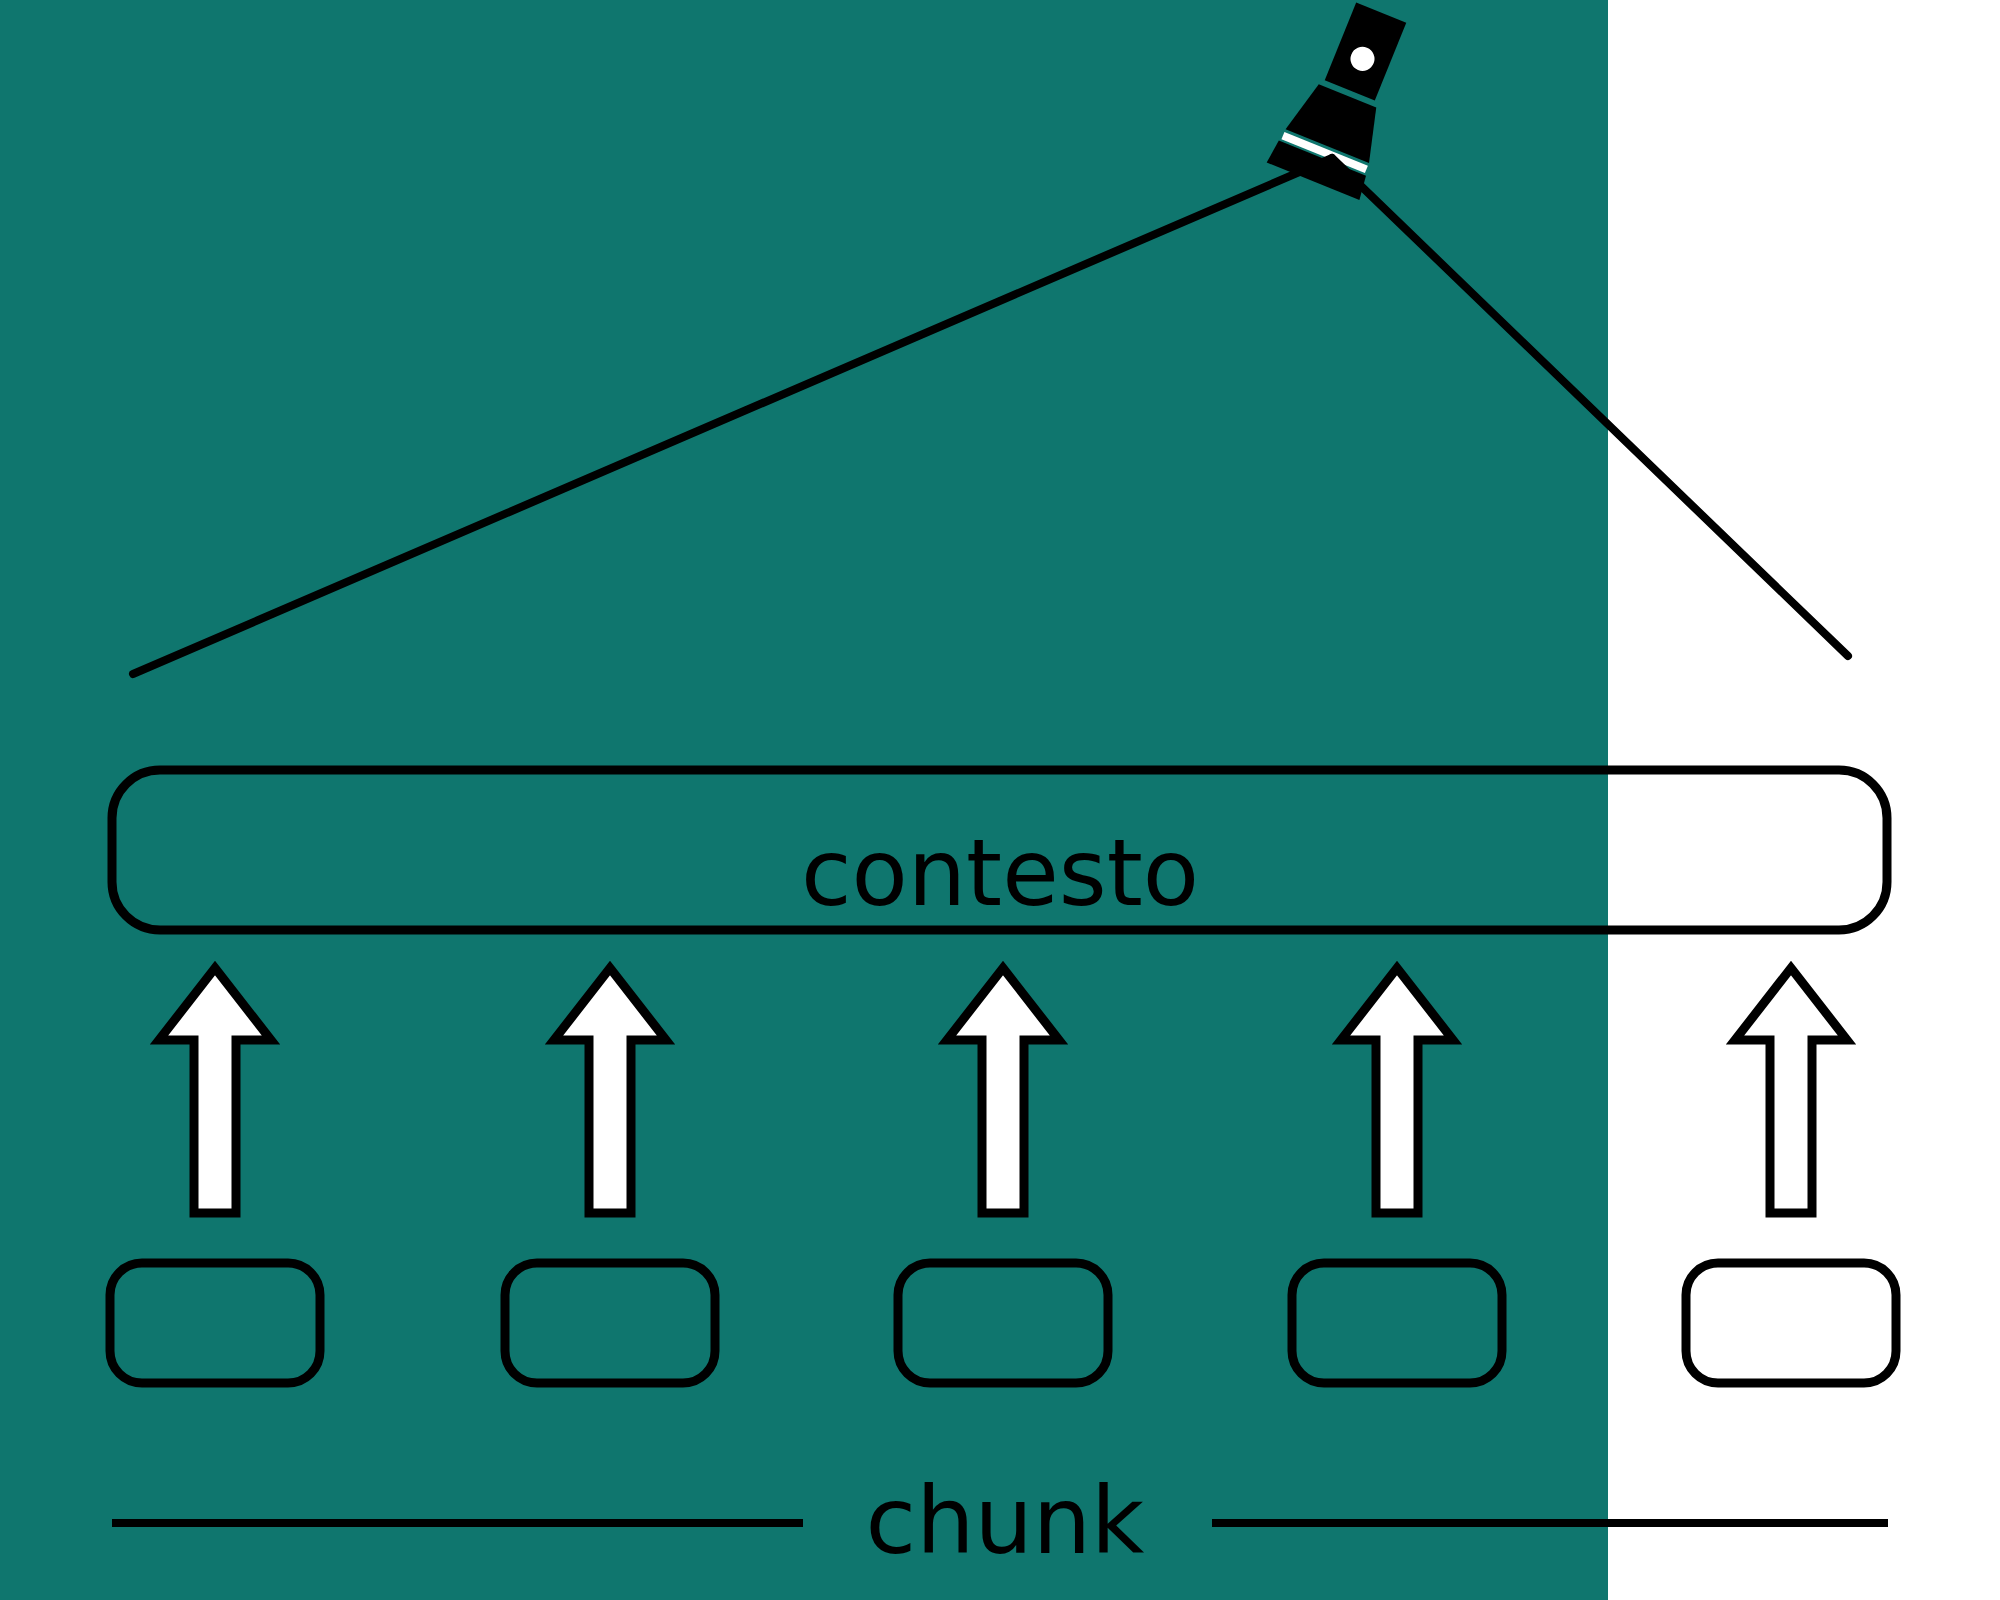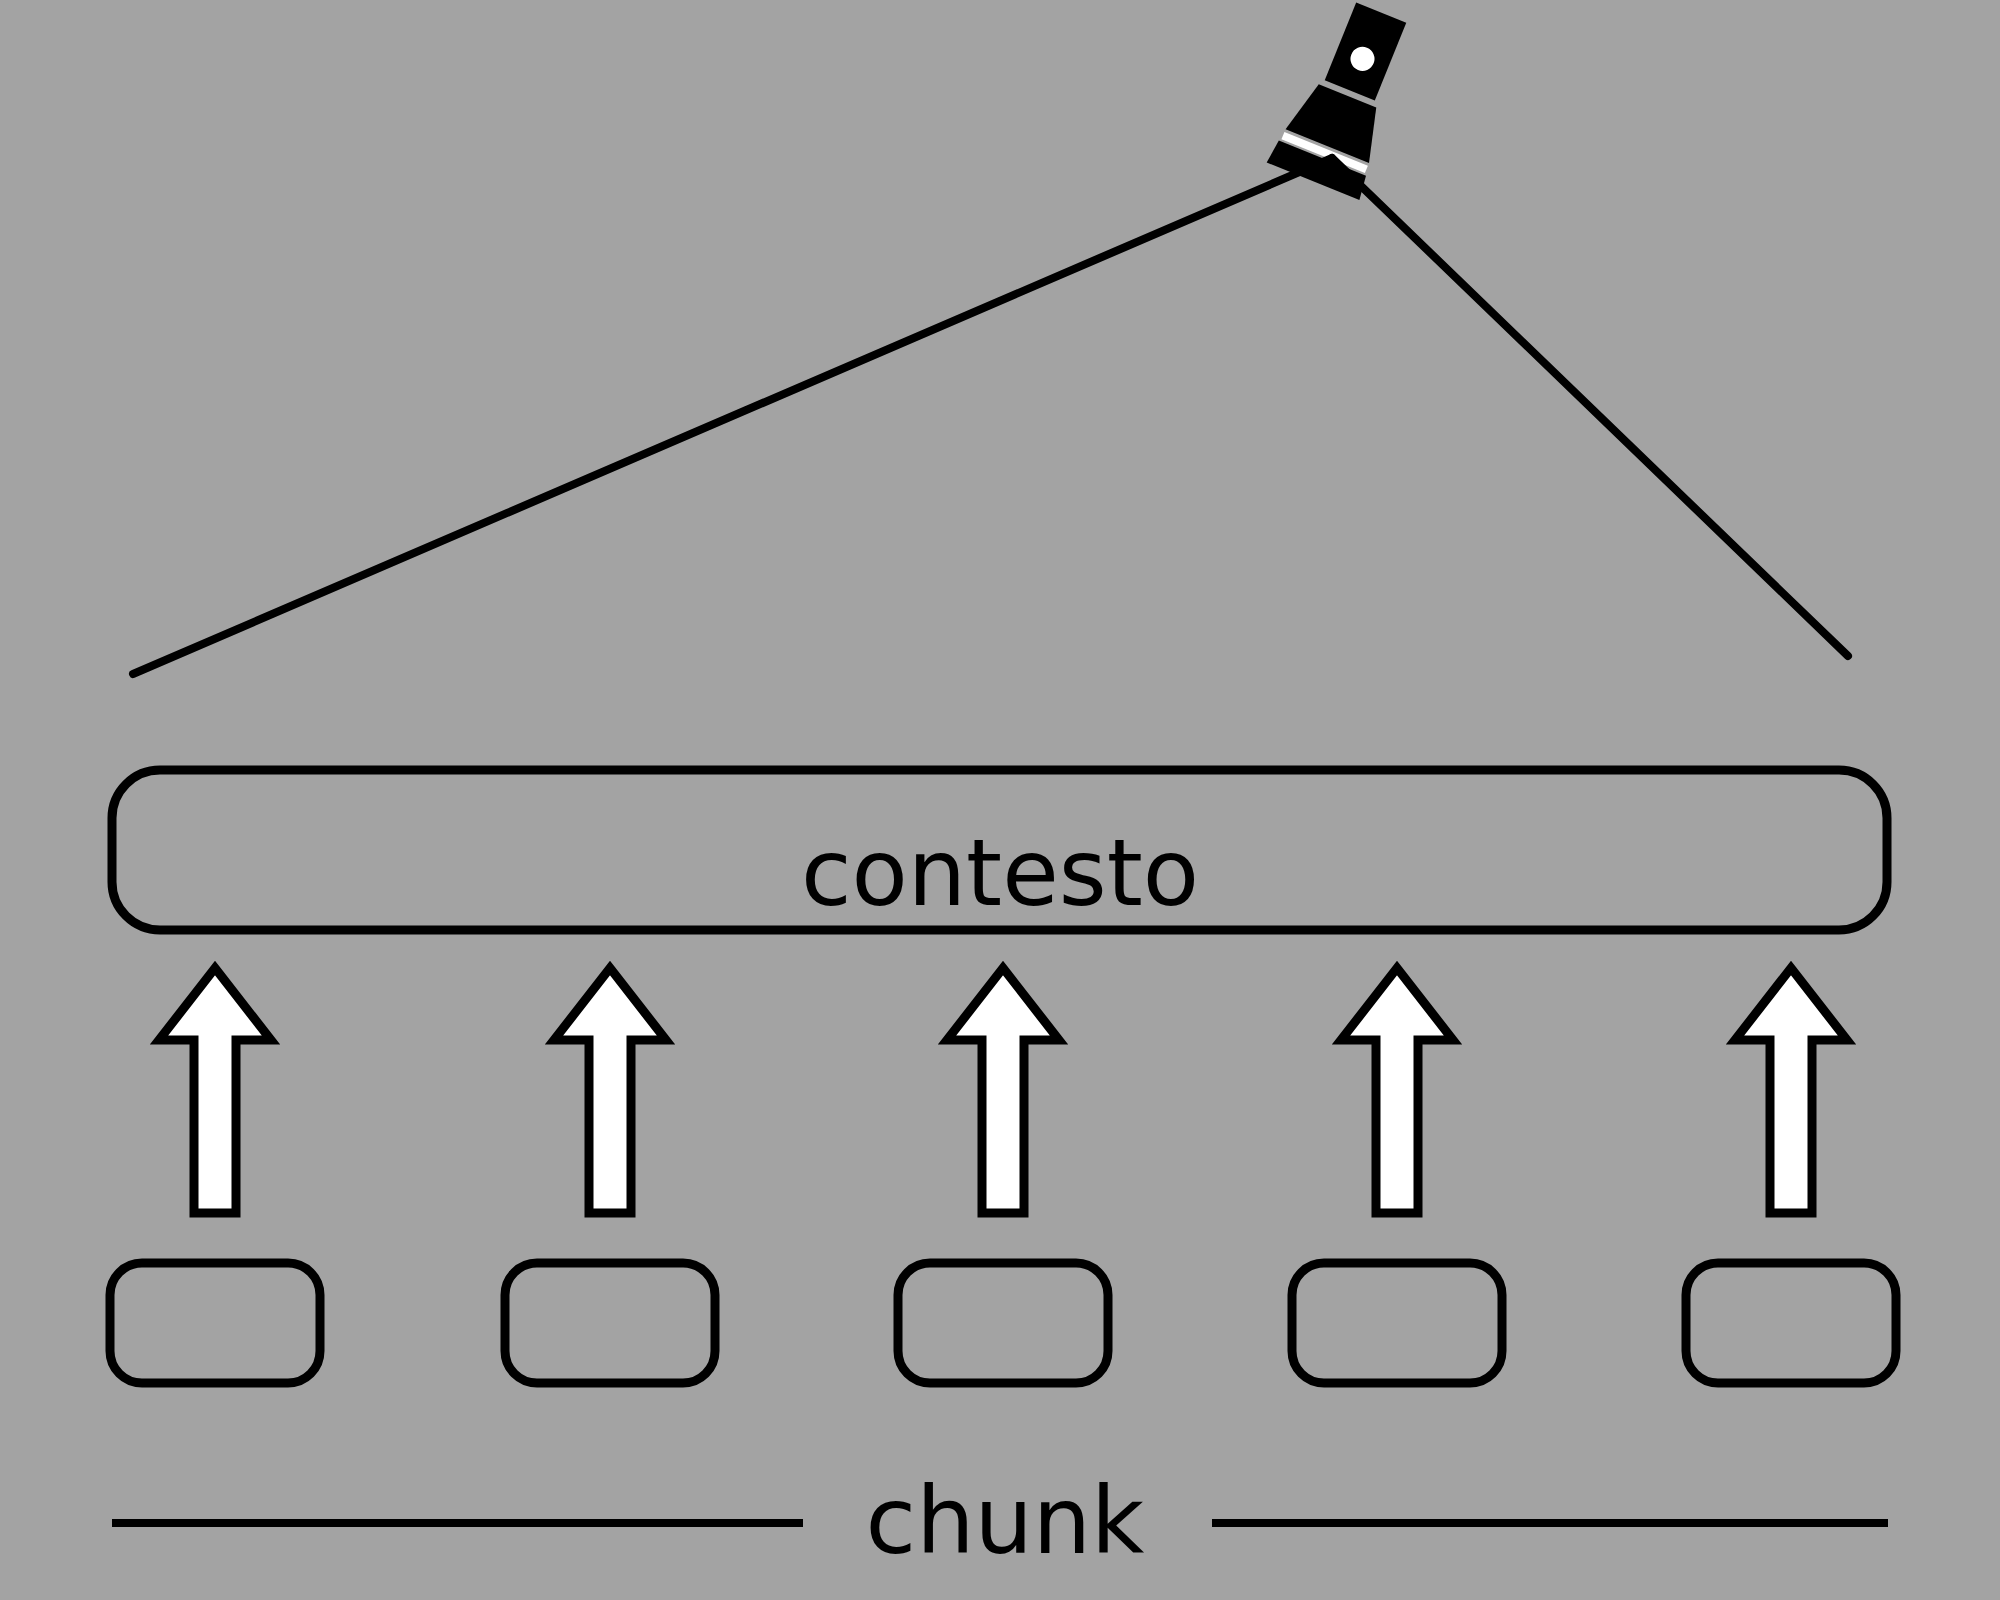--- a/index.html
+++ b/index.html
@@ -8,23 +8,23 @@
     background: #ffffff;
   }
   body {
     width: 2000px;
     height: 1600px;
     font-family: "DejaVu Sans", sans-serif;
     overflow: hidden;
   }
   #stage {
     position: relative;
-    width: 2000px;
+    width: 1608px;
     height: 1600px;
-    background: #a3a3a3;
+    background: #0f766e;
     text-decoration: underline;
   }
   #diagram {
     position: absolute;
     inset: 0;
     width: 2000px;
     height: 1600px;
     display: block;
   }
   .svg-text {

